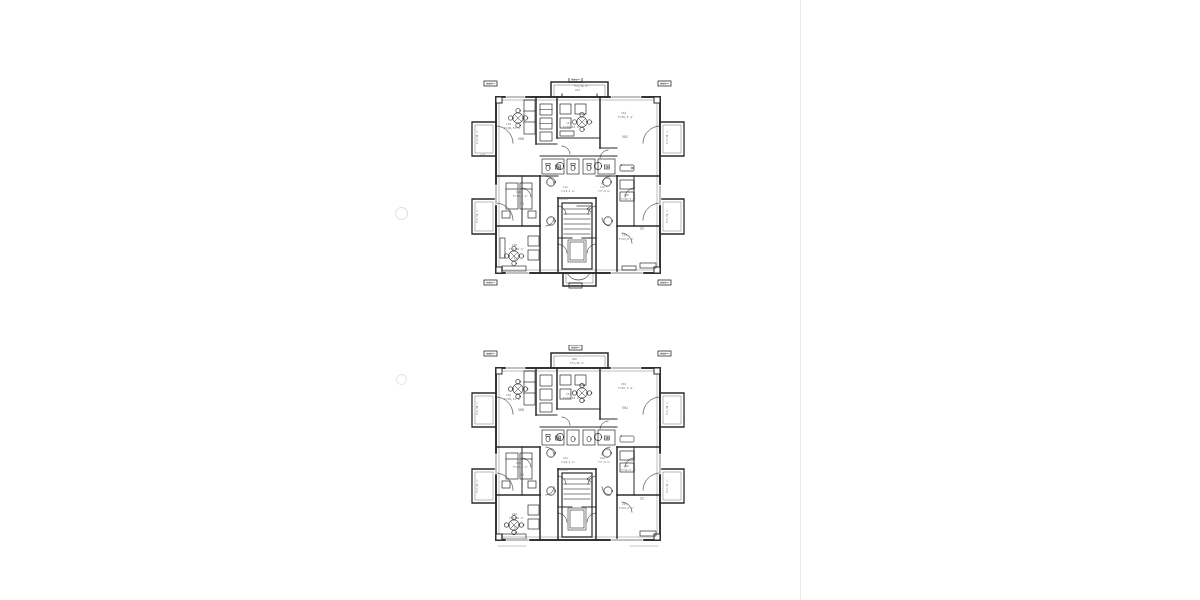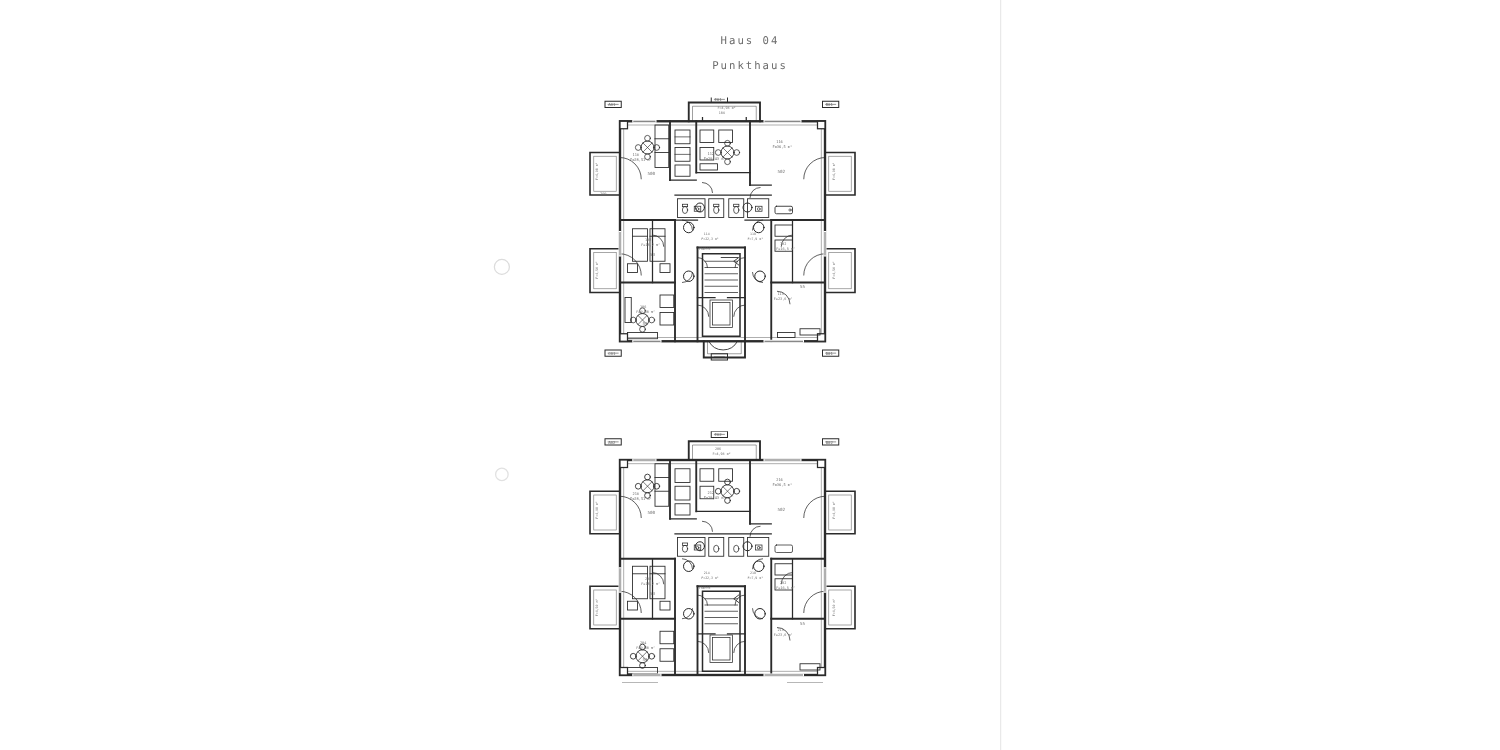--- a/index.html
+++ b/index.html
@@ -22,22 +22,20 @@
 
   .smudge{position:absolute;border-radius:50%;pointer-events:none;}
 </style>
 </head>
 <body>
 
 <div id="page">
 
   <div class="page-edge" style="left:800px;"></div>
 
-  <div class="caption" id="title-haus">Haus 04</div>
-  <div class="caption" id="title-typ">Punkthaus</div>
 
   <div class="smudge" style="left:395px;top:207px;width:11px;height:11px;border:1.2px solid #dcdcdc;"></div>
   <div class="smudge" style="left:396px;top:374px;width:9px;height:9px;border:1.1px solid #e1e1e1;"></div>
 
   <div class="plan" id="upper-plan" style="left:462px;top:78px;">
     <svg width="236" height="222" viewBox="0 0 236 222">
       <defs>
         <g id="rtable">
           <circle cx="0" cy="0" r="5.2" fill="none" stroke="#2b2b2b" stroke-width="0.7"></circle>
           <circle cx="0" cy="-7.4" r="2.3" fill="none" stroke="#2b2b2b" stroke-width="0.6"></circle>

